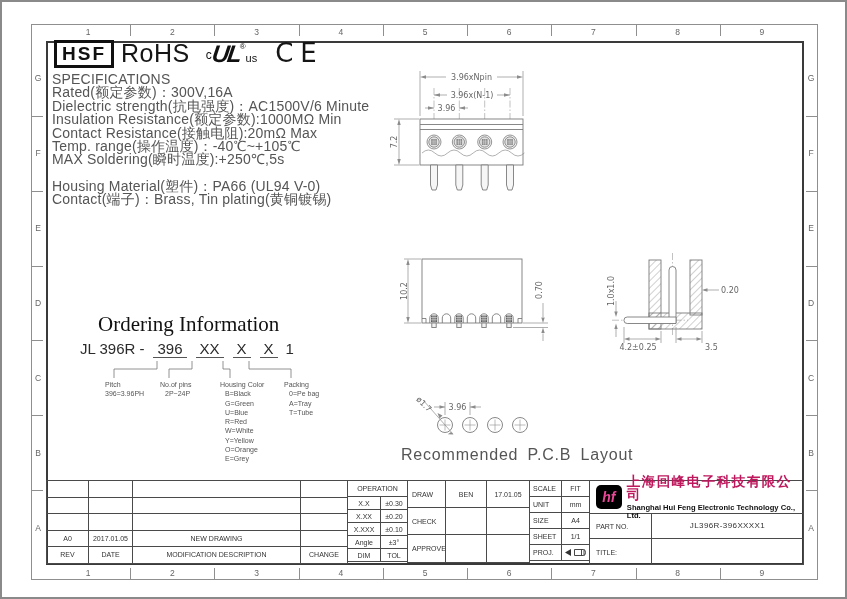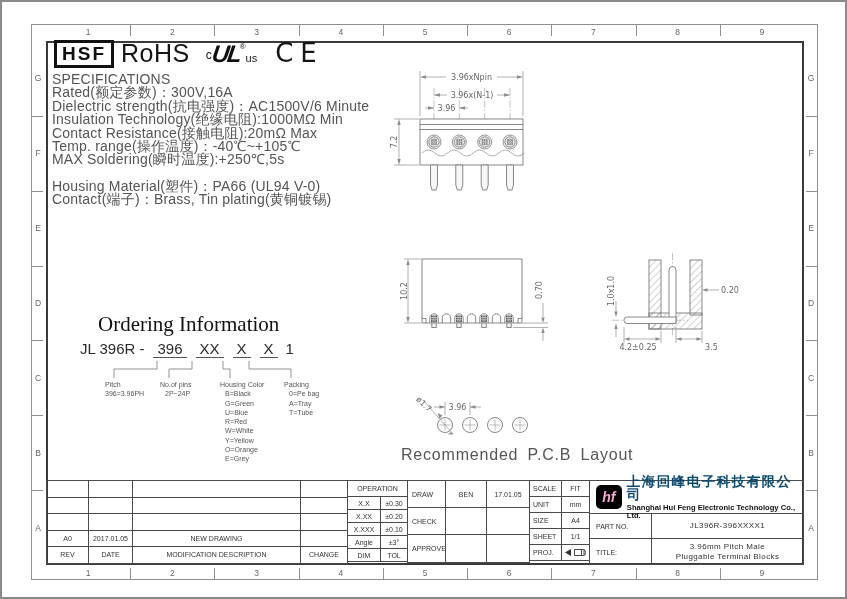--- a/index.html
+++ b/index.html
@@ -40,23 +40,23 @@
   
   table{border-collapse:collapse;table-layout:fixed;position:absolute;}
   td{border:1px solid #4a4a4a;font-size:7px;color:#333;text-align:center;padding:0;overflow:hidden;white-space:nowrap;}
   .rev-table{left:44px;top:478px;width:301px;}
   .rev-table td{height:15.5px;}
   .tol-table{left:345px;top:478px;width:60px;}
   .sign-table{left:405px;top:478px;width:122px;}
   .scale-table{left:527px;top:478px;width:60px;}
   .company{position:absolute;left:587px;top:478px;width:215px;height:85px;border:1px solid #4a4a4a;box-sizing:border-box;}
   .co-head{height:33px;border-bottom:1px solid #4a4a4a;display:flex;align-items:center;padding-left:6px;box-sizing:border-box;}
-  .co-logo{width:27px;height:24px;background:#000;color:#f9a8d4;border-radius:5px;font-weight:bold;font-style:italic;font-size:14px;display:flex;align-items:center;justify-content:center;}
+  .co-logo{width:27px;height:24px;background:#000;color:#ec4899;border-radius:5px;font-weight:bold;font-style:italic;font-size:14px;display:flex;align-items:center;justify-content:center;}
   .co-names{margin-left:5px;line-height:1;}
-  .co-cn{font-size:13.5px;font-weight:bold;color:#0c4a6e;letter-spacing:1.5px;}
+  .co-cn{font-size:13.5px;font-weight:bold;color:#be185d;letter-spacing:1.5px;}
   .co-en{font-size:7.6px;font-weight:bold;color:#111;margin-top:2px;}
   .co-row{display:grid;grid-template-columns:62px 1fr;height:25px;border-bottom:1px solid #4a4a4a;box-sizing:border-box;}
   .co-row:last-child{border-bottom:none;height:26px;}
   .co-cell-l{border-right:1px solid #4a4a4a;font-size:7px;color:#333;display:flex;align-items:center;padding-left:6px;}
   .co-cell-v{font-size:8px;color:#333;display:flex;flex-direction:column;align-items:center;justify-content:center;letter-spacing:.4px;line-height:10px;}
 </style>
 </head>
 <body>
 
 <div id="sheet">
@@ -72,21 +72,21 @@
       <span class="ul-reg">®</span>
       <span class="ul-us">us</span>
     </span>
     <span class="ce">CE</span>
   </div>
 
   <div class="specs">
     <div>SPECIFICATIONS</div>
     <div>Rated(额定参数)：300V,16A</div>
     <div>Dielectric strength(抗电强度)：AC1500V/6 Minute</div>
-    <div>Insulation Technology(绝缘电阻):1000MΩ Min</div>
+    <div>Insulation Resistance(额定参数):1000MΩ Min</div>
     <div>Contact Resistance(接触电阻):20mΩ Max</div>
     <div>Temp. range(操作温度)：-40℃~+105℃</div>
     <div>MAX Soldering(瞬时温度):+250℃,5s</div>
     <div class="gap">Housing Material(塑件)：PA66 (UL94 V-0)</div>
     <div>Contact(端子)：Brass, Tin plating(黄铜镀锡)</div>
   </div>
 
   <svg class="abs" style="left:383px;top:60px" width="190" height="140" viewBox="0 0 190 140">
     <g stroke="#999" stroke-width="0.6" stroke-dasharray="7 2 1.5 2" fill="none">
       <line x1="49" y1="26" x2="49" y2="94"></line>
@@ -465,24 +465,20 @@
         <div class="co-cn">上海回峰电子科技有限公司</div>
         <div class="co-en">Shanghai Hui Feng Electronic Technology Co., Ltd.</div>
       </div>
     </div>
     <div class="co-row">
       <div class="co-cell-l">PART NO.</div>
       <div class="co-cell-v">JL396R-396XXXX1</div>
     </div>
     <div class="co-row">
       <div class="co-cell-l">TITLE:</div>
-      <div class="co-cell-v">
-        <span>3.96mm Pitch Male</span>
-        <span>Pluggable Terminal Blocks</span>
-      </div>
     </div>
   </div>
 <div class="grid-label" style="left: 86.1111px; top: 30px;">1</div>
     <div class="grid-label" style="left: 86.1111px; top: 571px;">1</div>
     <div class="grid-label" style="left: 170.333px; top: 30px;">2</div>
     <div class="grid-label" style="left: 170.333px; top: 571px;">2</div>
     <div class="grid-label" style="left: 254.556px; top: 30px;">3</div>
     <div class="grid-label" style="left: 254.556px; top: 571px;">3</div>
     <div class="grid-label" style="left: 338.778px; top: 30px;">4</div>
     <div class="grid-label" style="left: 338.778px; top: 571px;">4</div>

